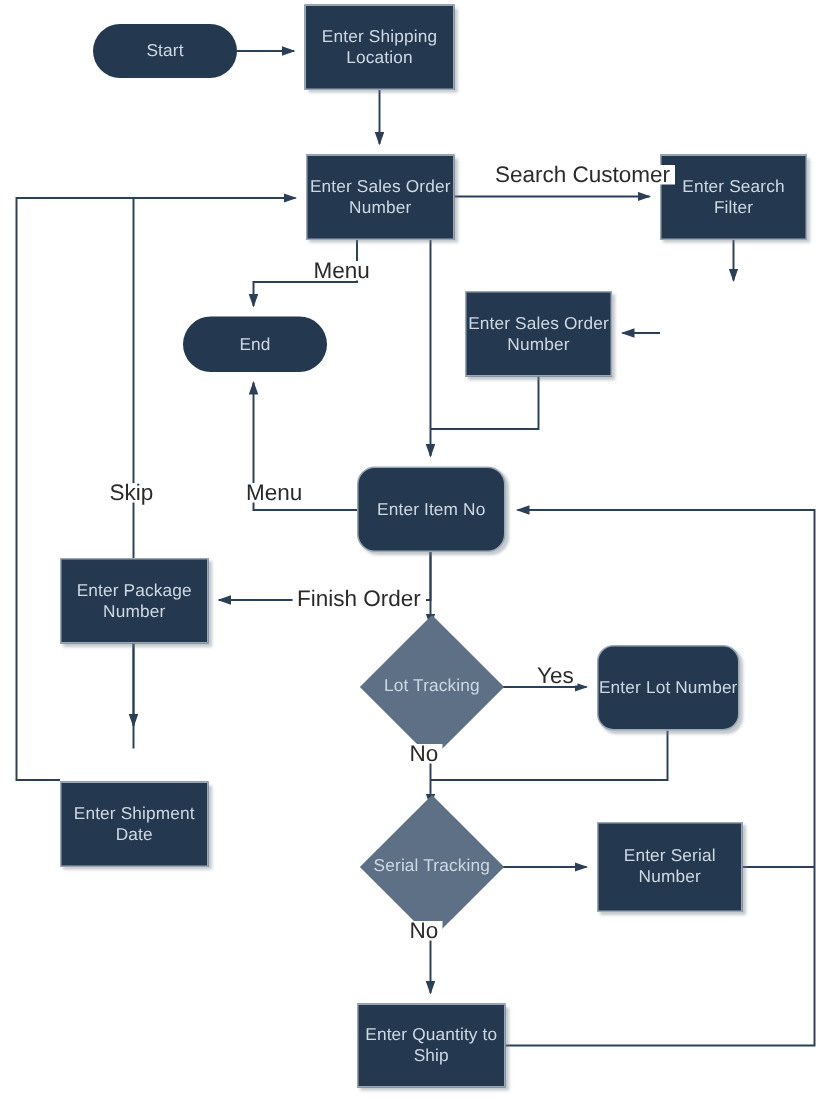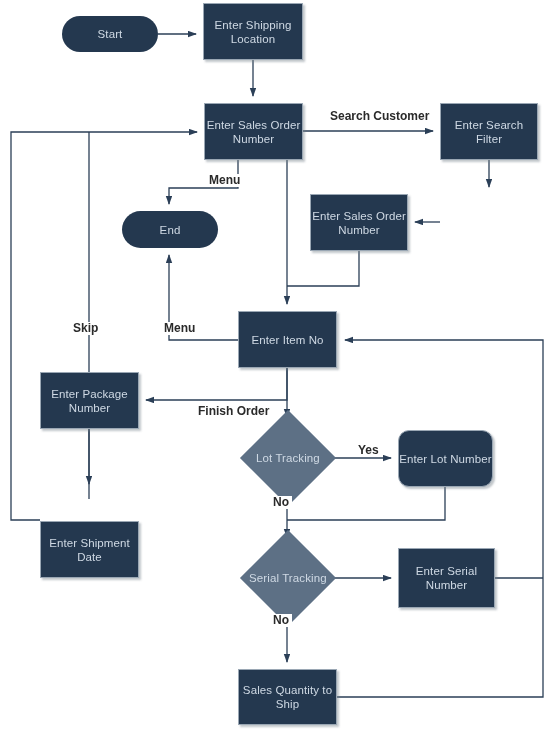--- a/index.html
+++ b/index.html
@@ -50,28 +50,27 @@
     background: #5d7085;
     transform: rotate(45deg);
   }
   .decision > span {
     transform: rotate(-45deg);
     display: block;
     white-space: nowrap;
   }
   .edge-label {
     position: absolute;
-    font-size: 12px;
+    font-size: 15px;
     color: #2a2a2a;
     background: #ffffff;
     padding: 0 3px;
     white-space: nowrap;
     z-index: 4;
     line-height: 13px;
-    font-weight: bold;
   }
 </style>
 </head>
 <body>
 
 <div id="canvas">
 
   <svg id="wires" viewBox="0 0 555 738" width="555" height="738" xmlns="http://www.w3.org/2000/svg">
     <defs>
       <marker id="ah" markerWidth="9" markerHeight="9" refX="8" refY="3.2" orient="auto" markerUnits="userSpaceOnUse">
@@ -142,21 +141,21 @@
 
   <div class="node term" style="left:122px; top:211px; width:96px; height:37px;text-align:center;">
     <span>End</span>
   </div>
 
   <div class="node proc" style="left:310px; top:194px; width:98px; height:57px;">
     <span>Enter Sales Order Number</span>
   </div>
 
 
-  <div class="node proc" style="left:238px; top:311px; width:99px; height:57px;">
+  <div class="node proc" style="left:238px; top:311px; width:99px; height:57px;border-radius:12px;">
     <span>Enter Item No</span>
   </div>
 
   <div class="node proc" style="left:40px; top:372px; width:99px; height:57px;">
     <span>Enter Package Number</span>
   </div>
 
   <div class="node proc" style="left:40px; top:491px; width:99px; height:57px;margin-top:30px;">
     <span>Enter Shipment Date</span>
   </div>
@@ -171,25 +170,25 @@
 
   <div class="node decision" style="left:254px; top:544px; width:68px; height:68px;">
     <span>Serial Tracking</span>
   </div>
 
   <div class="node proc" style="left:398px; top:548px; width:97px; height:60px;">
     <span>Enter Serial Number</span>
   </div>
 
   <div class="node proc" style="left:238px; top:669px; width:99px; height:56px;">
-    <span>Sales Quantity to Ship</span>
+    <span>Enter Quantity to Ship</span>
   </div>
 
   <div class="edge-label" style="left:327px; top:110px;">Search Customer</div>
   <div class="edge-label" style="left:206px; top:174px;">Menu</div>
   <div class="edge-label" style="left:161px; top:322px;">Menu</div>
   <div class="edge-label" style="left:70px; top:322px;">Skip</div>
-  <div class="edge-label" style="left:195px; top:393px;margin-top:12px;">Finish Order</div>
+  <div class="edge-label" style="left:195px; top:393px;">Finish Order</div>
   <div class="edge-label" style="left:355px; top:444px;">Yes</div>
   <div class="edge-label" style="left:270px; top:496px;">No</div>
   <div class="edge-label" style="left:270px; top:614px;">No</div>
 
 </div>
 
 </body></html>

